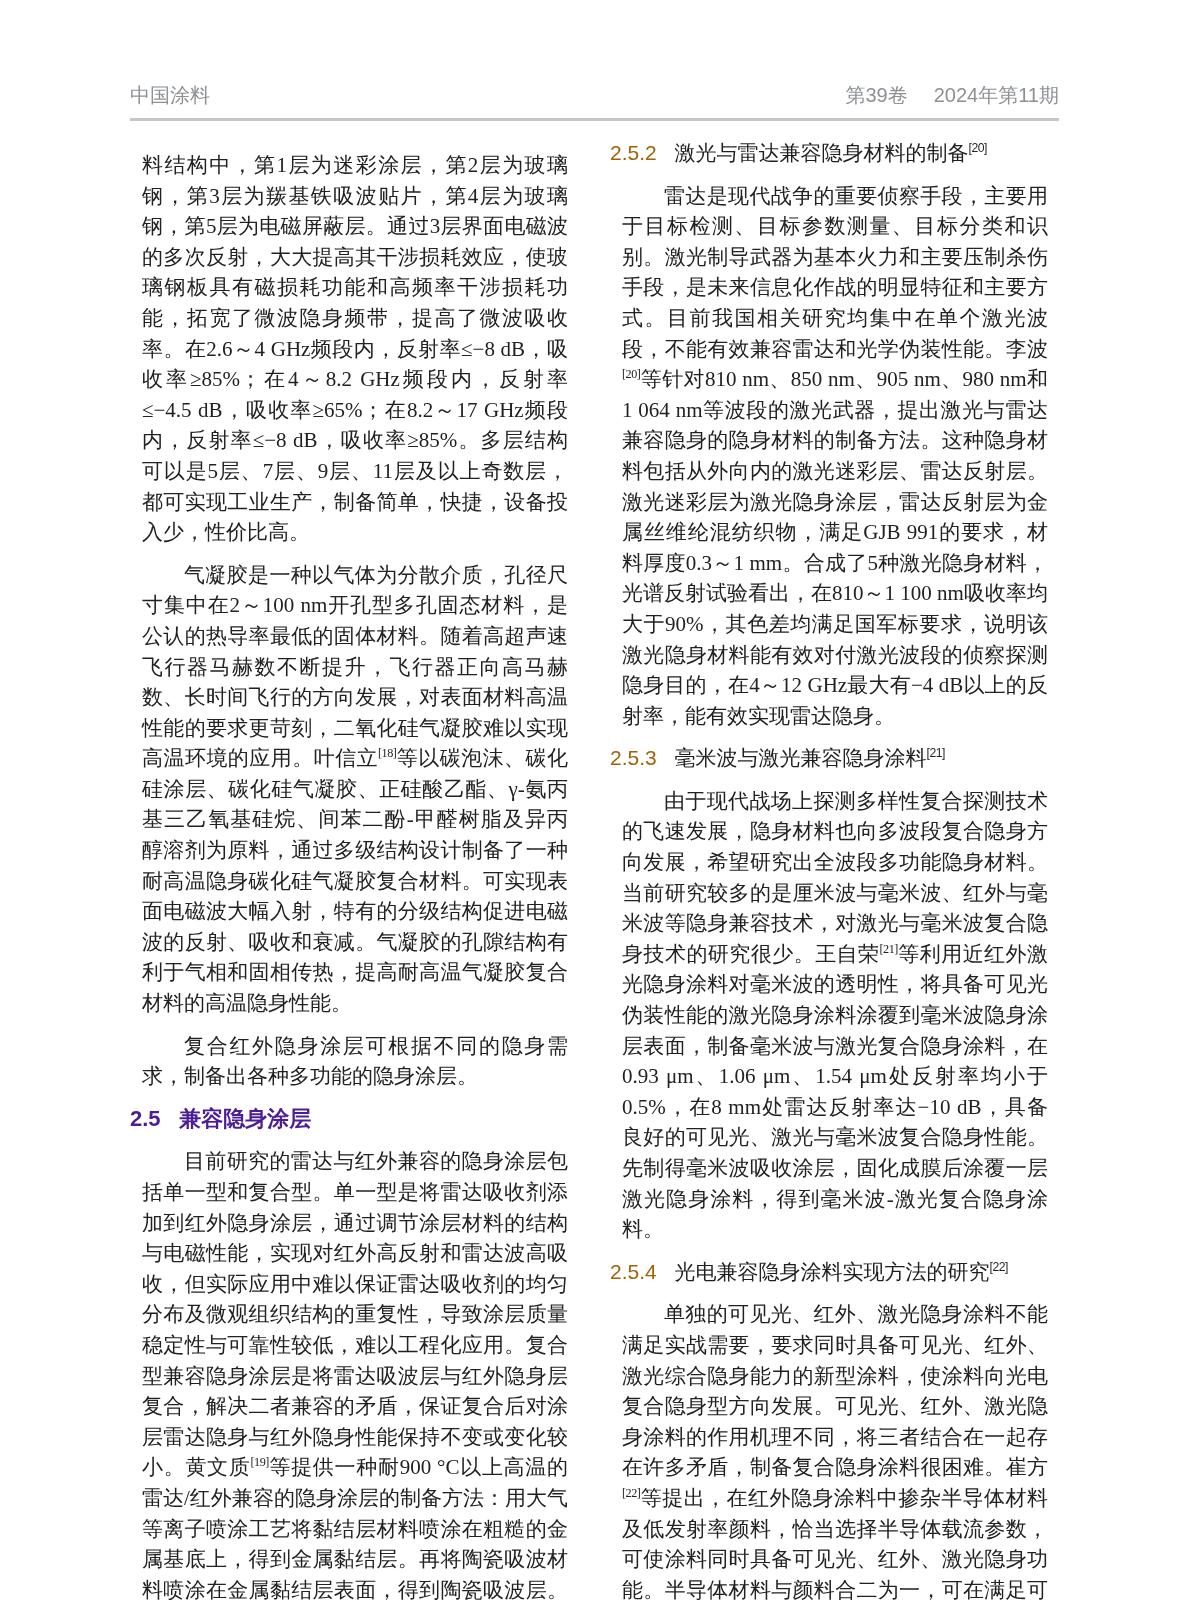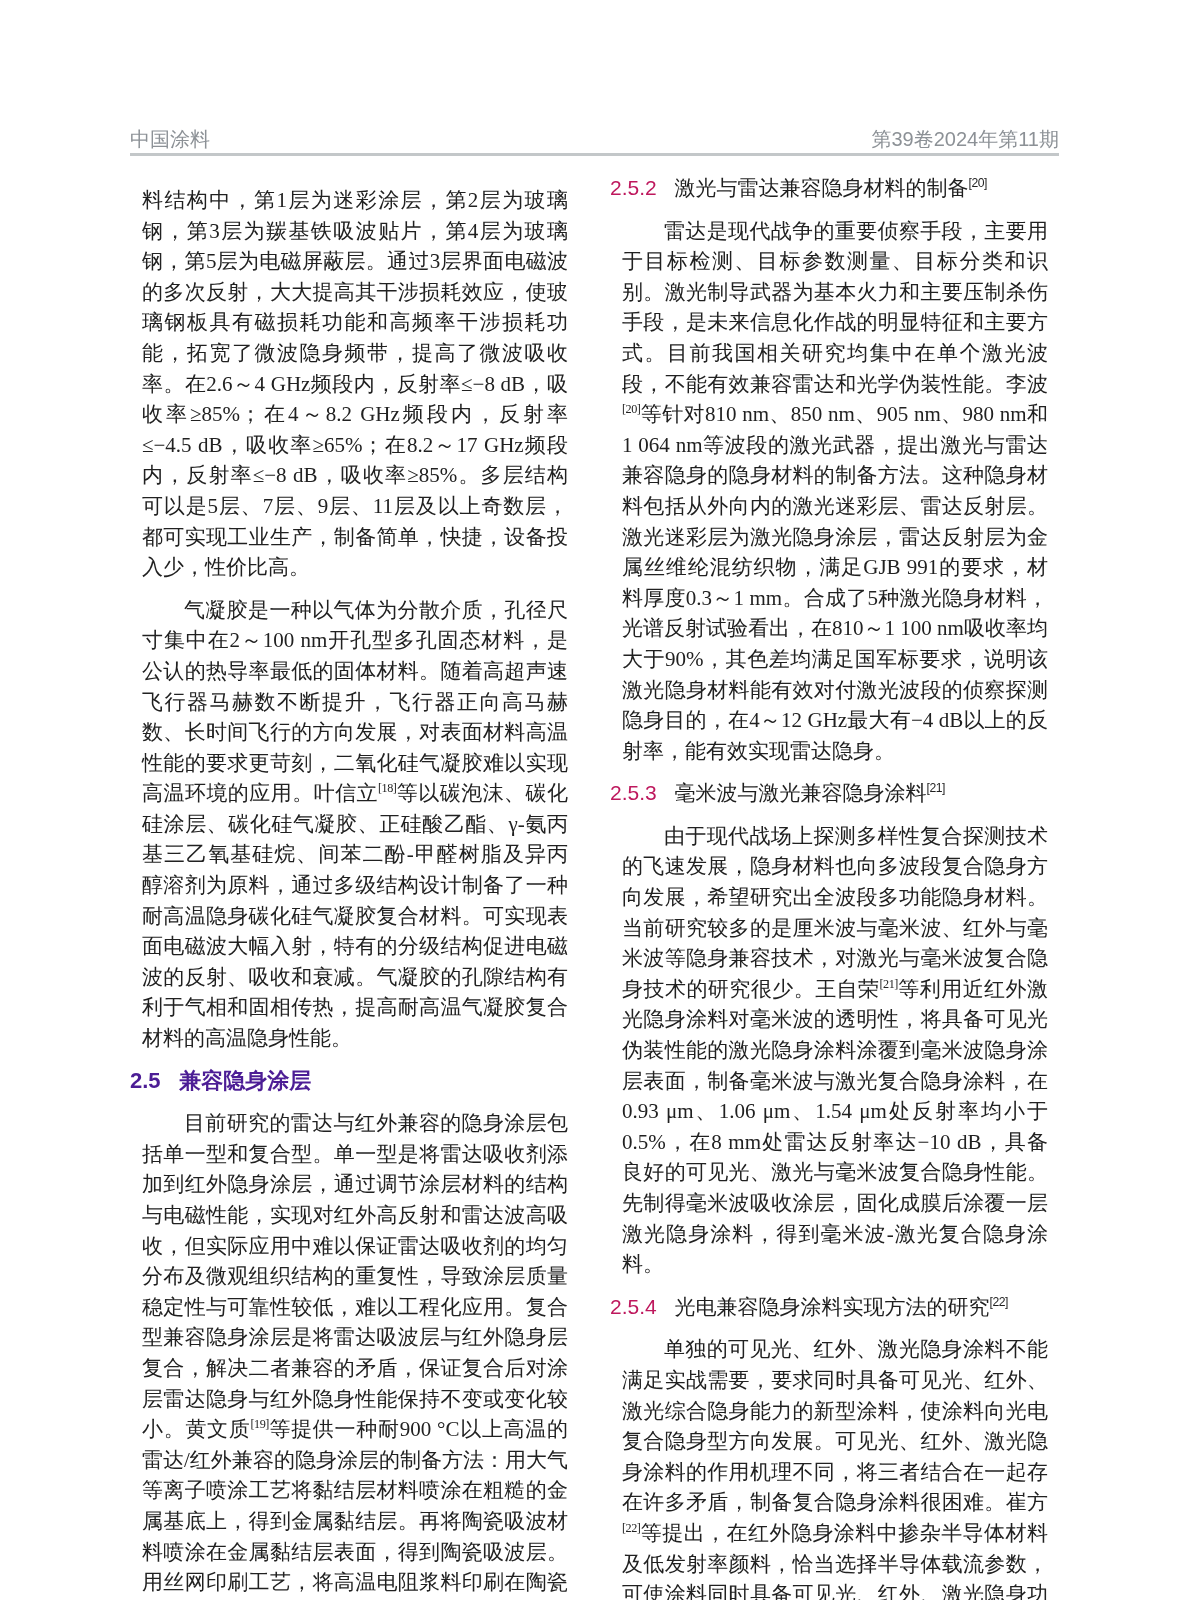--- a/index.html
+++ b/index.html
@@ -8,62 +8,63 @@
     font-family:"Liberation Serif","DejaVu Serif",serif;
     color:#212121;
     -webkit-font-smoothing:antialiased;
   }
   .page{padding:82px 128px 0 130px;}
   
   .header{
     display:flex;justify-content:space-between;align-items:flex-end;
     font-family:"Liberation Sans","DejaVu Sans",sans-serif;
     font-size:20px;color:#8c9196;
-    border-bottom:3px solid #c3c7c9;
+    padding-bottom:9px;border-bottom:3px solid #c3c7c9;
   }
-  .issue{display:inline-flex;margin-top:44px;}
+  .issue{display:inline-flex;gap:26px;}
   
   .columns{display:flex;gap:30px;margin-top:17px;}
   .col{
     width:450px;flex:0 0 450px;
     font-size:21px;line-height:30.6px;
     text-align:justify;
   }
   .para{margin:12px;}
   .para.indent{text-indent:2em;}
   sup{font-size:0.58em;vertical-align:super;line-height:0;letter-spacing:-0.5px;}
   .h2,.h3{
     margin:0;
     font-family:"Liberation Sans","DejaVu Sans",sans-serif;
     text-align:left;
   }
   .h2{color:#4c1d95;font-weight:bold;font-size:22px;}
   .h2 .hnum{margin-right:0.85em;}
   .h3{font-size:21px;}
-  .h3 .hnum{color:#be185d;margin-right:0.85em;margin-top:8px;}
+  .h3 .hnum{color:#a16207;margin-right:0.85em;margin-top:8px;}
   .h3 .htitle{color:#1f1f1f;}
   .h3 sup{color:#1f1f1f;}
 </style>
 </head>
 <body>
 
 <div class="page">
 
   <div class="header">
     <span>中国涂料</span>
     <span class="issue">
       <span>第39卷</span>
       <span>2024年第11期</span>
     </span>
   </div>
 
   <div class="columns">
     <div class="col">
         <p class="para">料结构中，第1层为迷彩涂层，第2层为玻璃钢，第3层为羰基铁吸波贴片，第4层为玻璃钢，第5层为电磁屏蔽层。通过3层界面电磁波的多次反射，大大提高其干涉损耗效应，使玻璃钢板具有磁损耗功能和高频率干涉损耗功能，拓宽了微波隐身频带，提高了微波吸收率。在2.6～4 GHz频段内，反射率≤−8 dB，吸收率≥85%；在4～8.2 GHz频段内，反射率≤−4.5 dB，吸收率≥65%；在8.2～17 GHz频段内，反射率≤−8 dB，吸收率≥85%。多层结构可以是5层、7层、9层、11层及以上奇数层，都可实现工业生产，制备简单，快捷，设备投入少，性价比高。</p>
         <p class="para indent">气凝胶是一种以气体为分散介质，孔径尺寸集中在2～100 nm开孔型多孔固态材料，是公认的热导率最低的固体材料。随着高超声速飞行器马赫数不断提升，飞行器正向高马赫数、长时间飞行的方向发展，对表面材料高温性能的要求更苛刻，二氧化硅气凝胶难以实现高温环境的应用。叶信立<sup>[18]</sup>等以碳泡沫、碳化硅涂层、碳化硅气凝胶、正硅酸乙酯、γ-氨丙基三乙氧基硅烷、间苯二酚-甲醛树脂及异丙醇溶剂为原料，通过多级结构设计制备了一种耐高温隐身碳化硅气凝胶复合材料。可实现表面电磁波大幅入射，特有的分级结构促进电磁波的反射、吸收和衰减。气凝胶的孔隙结构有利于气相和固相传热，提高耐高温气凝胶复合材料的高温隐身性能。</p>
+        <p class="para indent">复合红外隐身涂层可根据不同的隐身需求，制备出各种多功能的隐身涂层。</p>
         <p class="h2"><span class="hnum">2.5</span><span class="htitle">兼容隐身涂层</span></p>
         <p class="para indent">目前研究的雷达与红外兼容的隐身涂层包括单一型和复合型。单一型是将雷达吸收剂添加到红外隐身涂层，通过调节涂层材料的结构与电磁性能，实现对红外高反射和雷达波高吸收，但实际应用中难以保证雷达吸收剂的均匀分布及微观组织结构的重复性，导致涂层质量稳定性与可靠性较低，难以工程化应用。复合型兼容隐身涂层是将雷达吸波层与红外隐身层复合，解决二者兼容的矛盾，保证复合后对涂层雷达隐身与红外隐身性能保持不变或变化较小。黄文质<sup>[19]</sup>等提供一种耐900 °C以上高温的雷达/红外兼容的隐身涂层的制备方法：用大气等离子喷涂工艺将黏结层材料喷涂在粗糙的金属基底上，得到金属黏结层。再将陶瓷吸波材料喷涂在金属黏结层表面，得到陶瓷吸波层。用丝网印刷工艺，将高温电阻浆料印刷在陶瓷吸波层上，干燥，烧结，得到贴片电阻型高温周期结构层。将陶瓷隔离层材料喷涂在贴片电阻型高温周期结构层表面，得到陶瓷隔离层。再将高温导体浆料印刷在陶</p>
       </div>
     <div class="col">
         <p class="h3"><span class="hnum">2.5.2</span><span class="htitle">激光与雷达兼容隐身材料的制备<sup>[20]</sup></span></p>
         <p class="para indent">雷达是现代战争的重要侦察手段，主要用于目标检测、目标参数测量、目标分类和识别。激光制导武器为基本火力和主要压制杀伤手段，是未来信息化作战的明显特征和主要方式。目前我国相关研究均集中在单个激光波段，不能有效兼容雷达和光学伪装性能。李波<sup>[20]</sup>等针对810 nm、850 nm、905 nm、980 nm和1 064 nm等波段的激光武器，提出激光与雷达兼容隐身的隐身材料的制备方法。这种隐身材料包括从外向内的激光迷彩层、雷达反射层。激光迷彩层为激光隐身涂层，雷达反射层为金属丝维纶混纺织物，满足GJB 991的要求，材料厚度0.3～1 mm。合成了5种激光隐身材料，光谱反射试验看出，在810～1 100 nm吸收率均大于90%，其色差均满足国军标要求，说明该激光隐身材料能有效对付激光波段的侦察探测隐身目的，在4～12 GHz最大有−4 dB以上的反射率，能有效实现雷达隐身。</p>
         <p class="h3"><span class="hnum">2.5.3</span><span class="htitle">毫米波与激光兼容隐身涂料<sup>[21]</sup></span></p>
         <p class="para indent">由于现代战场上探测多样性复合探测技术的飞速发展，隐身材料也向多波段复合隐身方向发展，希望研究出全波段多功能隐身材料。当前研究较多的是厘米波与毫米波、红外与毫米波等隐身兼容技术，对激光与毫米波复合隐身技术的研究很少。王自荣<sup>[21]</sup>等利用近红外激光隐身涂料对毫米波的透明性，将具备可见光伪装性能的激光隐身涂料涂覆到毫米波隐身涂层表面，制备毫米波与激光复合隐身涂料，在0.93 μm、1.06 μm、1.54 μm处反射率均小于0.5%，在8 mm处雷达反射率达−10 dB，具备良好的可见光、激光与毫米波复合隐身性能。先制得毫米波吸收涂层，固化成膜后涂覆一层激光隐身涂料，得到毫米波-激光复合隐身涂料。</p>
         <p class="h3"><span class="hnum">2.5.4</span><span class="htitle">光电兼容隐身涂料实现方法的研究<sup>[22]</sup></span></p>
         <p class="para indent">单独的可见光、红外、激光隐身涂料不能满足实战需要，要求同时具备可见光、红外、激光综合隐身能力的新型涂料，使涂料向光电复合隐身型方向发展。可见光、红外、激光隐身涂料的作用机理不同，将三者结合在一起存在许多矛盾，制备复合隐身涂料很困难。崔方<sup>[22]</sup>等提出，在红外隐身涂料中掺杂半导体材料及低发射率颜料，恰当选择半导体载流参数，可使涂料同时具备可见光、红外、激光隐身功能。半导体材料与颜料合二为一，可在满足可见光隐身的同时，通过发射率的变化来弥补温度变化，降低目标与背景之</p>

